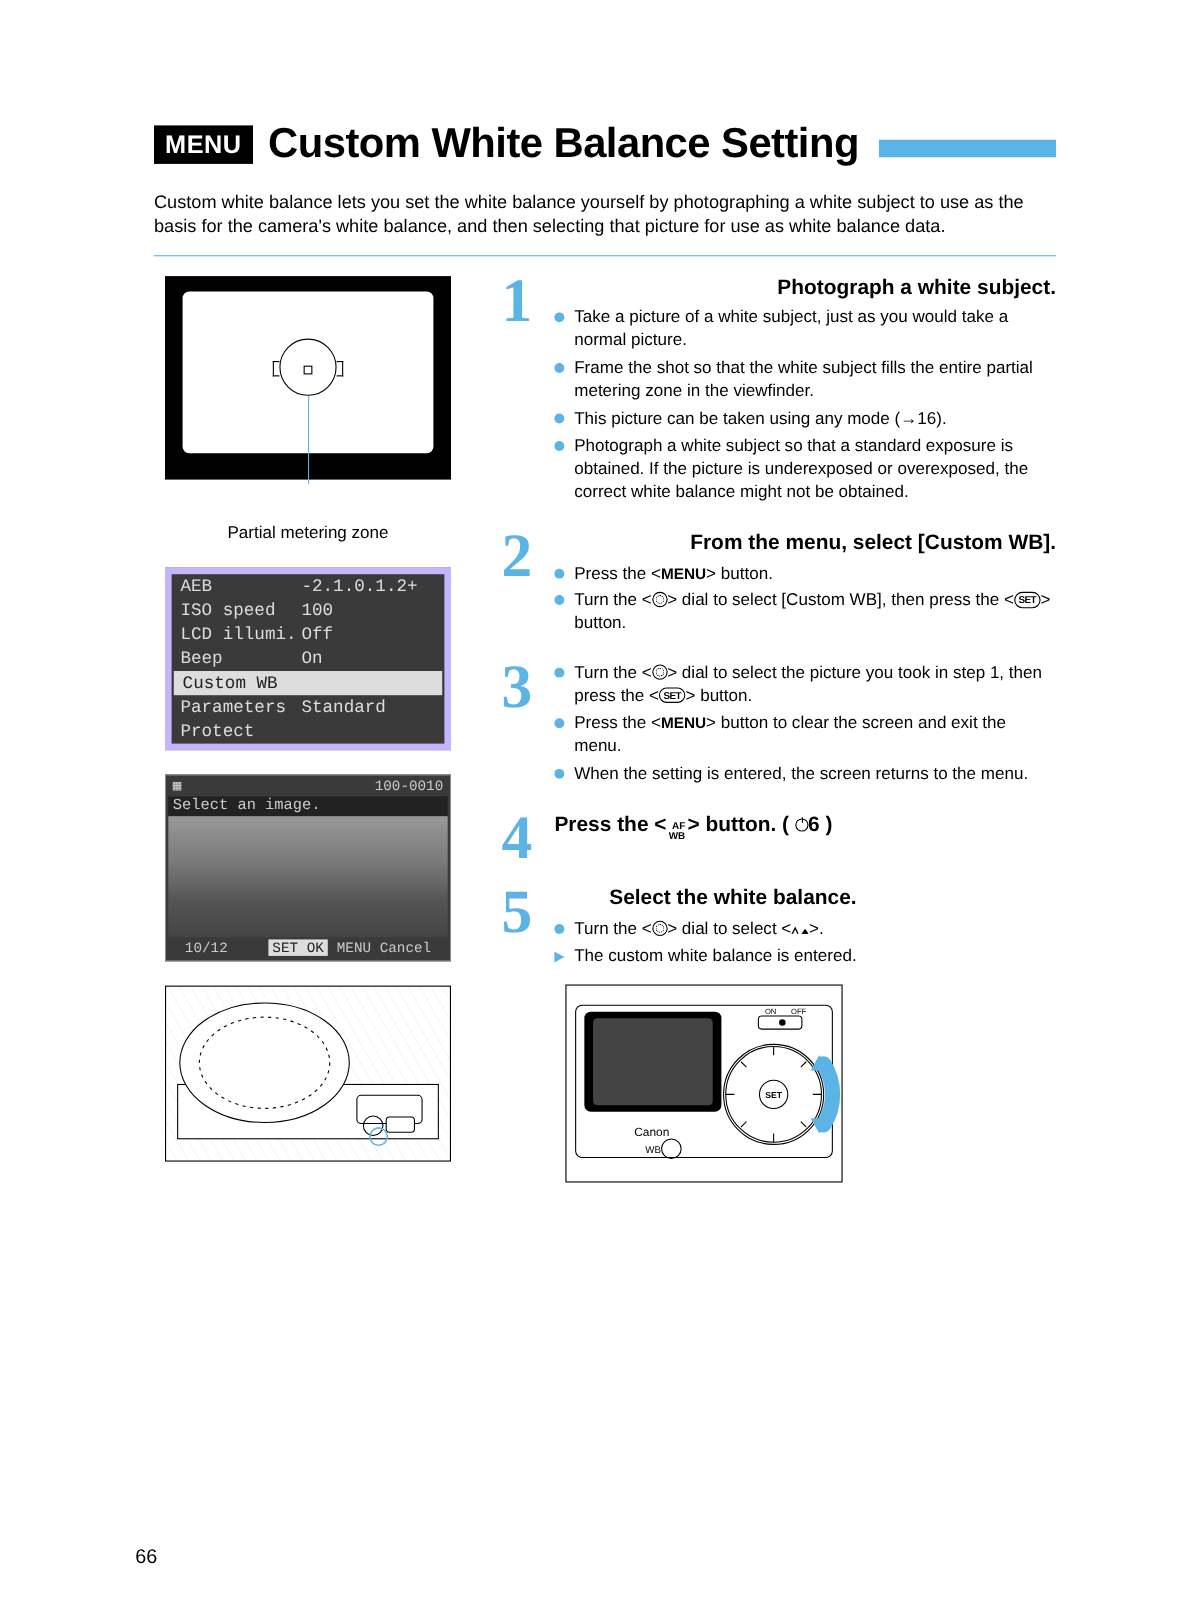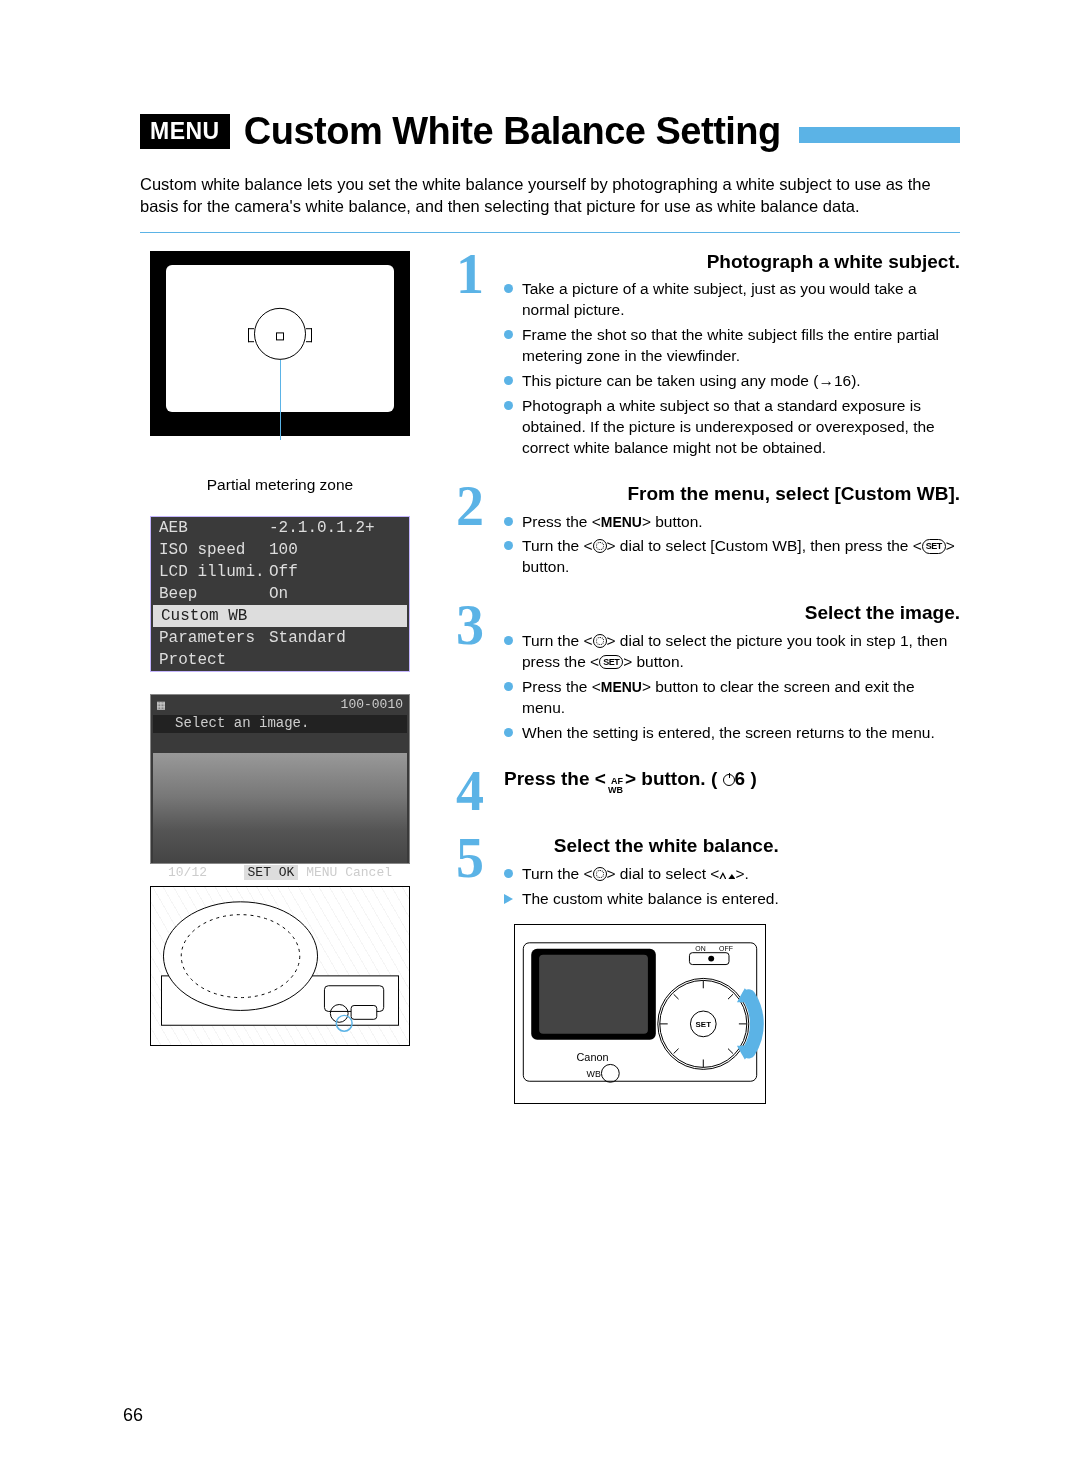--- a/index.html
+++ b/index.html
@@ -105,21 +105,21 @@
     background: #5bb3e6;
   }
   .vf-caption {
     text-align: center;
     font-size: 15.5px;
     margin-top: 40px;
   }
   .lcd-menu {
     width: 260px;
     margin: 0 auto;
-    border: 1px solid #c4b5fd;
+    border: 6px solid #c4b5fd;
     font-family: 'Courier New', monospace;
     font-size: 16px;
     background: #3a3a3a;
     color: #ddd;
   }
   .lcd-row {
     display: flex;
     padding: 2px 8px;
   }
   .lcd-row .k { width: 110px; }
@@ -133,21 +133,21 @@
     margin: 0 auto;
     border: 1px solid #888;
     font-family: 'Courier New', monospace;
     font-size: 15px;
     background: #3a3a3a;
     color: #ccc;
     position: relative;
     height: 170px;
   }
   .lcd-select .topline { padding: 2px 6px; font-size: 13px; display:flex; justify-content:space-between;}
-  .lcd-select .msg { padding: 0 22px 2px; background:#222; margin:0 2px 20px; font-size:14px;}
+  .lcd-select .msg { padding: 0 4px 2px; background:#222; margin:0 2px 0; font-size:14px;}
   .lcd-select .body {
     height: 110px;
     margin: 0 2px;
     background: linear-gradient(180deg,#999 0%, #777 40%, #555 70%, #444 100%);
   }
   .lcd-select .bottom {
     padding: 2px 17px;
     display:flex; justify-content:space-between;
     font-size:13px;
   }
@@ -380,21 +380,20 @@
                 <span>Turn the &lt;</span><span class="inline-icon-dial"></span><span>&gt; dial to select [Custom WB], then press the &lt;</span><span class="inline-icon-set">SET</span><span>&gt; button.</span>
               </li>
             </ul>
           </div>
         </div>
       </div>
 
       <div class="step">
         <div class="step-num">3</div>
         <div>
-          <div class="step-title">Select the image.</div>
           <div class="step-body">
             <ul class="bullets">
               <li>
                 <span>Turn the &lt;</span><span class="inline-icon-dial"></span><span>&gt; dial to select the picture you took in step 1, then press the &lt;</span><span class="inline-icon-set">SET</span><span>&gt; button.</span>
               </li>
               <li>
                 <span>Press the &lt;</span><span class="inline-icon-menu">MENU</span><span>&gt; button to clear the screen and exit the menu.</span>
               </li>
               <li>When the setting is entered, the screen returns to the menu.</li>
             </ul>

